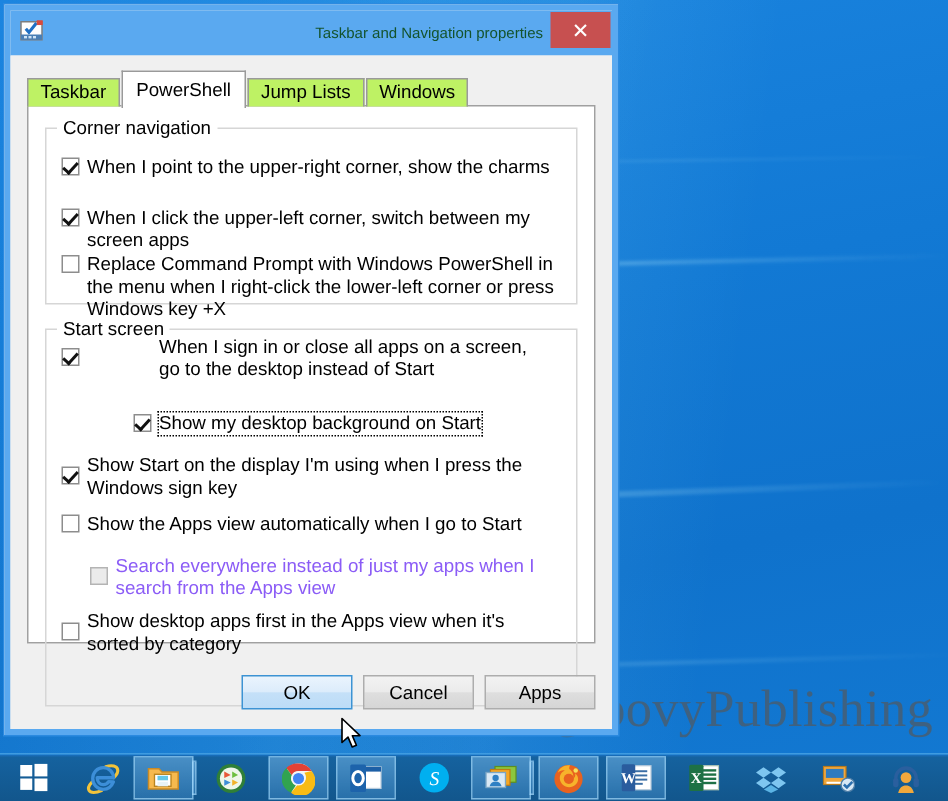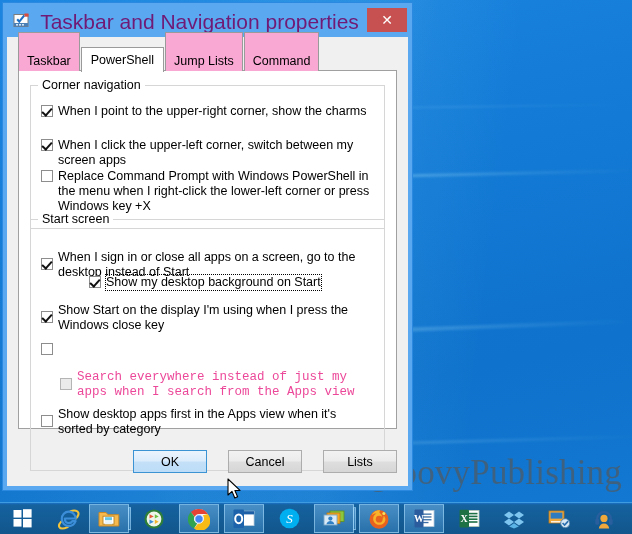--- a/index.html
+++ b/index.html
@@ -39,21 +39,21 @@
     box-shadow:0 0 0 1px #2b8ae0;
   }
   #titlebar{
     height:30px;position:relative;background:#5aa9f0;
     display:flex;align-items:center;
   }
   #title-icon{
     position:absolute;left:6px;top:6px;width:17px;height:17px;
   }
   #title-text{
-    flex:1;text-align:center;font-size:21px;color:#701a75;
+    flex:1;text-align:right;font-size:10px;color:#14532d;
     font-family:"Liberation Sans", sans-serif;
     padding-right:0;padding-left:0;margin-right:46px;margin-left:30px;
     white-space:nowrap;overflow:hidden;
   }
   #close-btn{
     position:absolute;right:1px;top:1px;width:40px;height:24px;
     background:#c75050;border:none;cursor:pointer;
     display:flex;align-items:center;justify-content:center;
     color:#fff;font-size:14px;line-height:1;
   }
@@ -63,42 +63,42 @@
     background:#f0f0f0;
   }
 
   
   #tabstrip{
     position:absolute;left:11px;top:12px;height:22px;
     display:flex;align-items:flex-end;z-index:3;
   }
   .tab{
     font-size:12.5px;color:#000;
-    background:#f9a8d4;border:1px solid #9a9a9a;border-bottom:none;
-    padding:21px 8px 3px 8px;margin-right:1px;cursor:pointer;
+    background:#bef264;border:1px solid #9a9a9a;border-bottom:none;
+    padding:1px 8px 3px 8px;margin-right:1px;cursor:pointer;
     line-height:14px;height:14px;box-sizing:content-box;
     position:relative;
   }
   .tab.active{
     background:#fff;border-color:#9a9a9a;
     padding:5px 9px 4px 9px;margin-bottom:-1px;z-index:4;
     height:15px;
   }
 
   #tabpanel{
     position:absolute;left:11px;right:11px;top:33px;bottom:57px;
     background:#fff;border:1px solid #a0a0a0;box-sizing:border-box;
   }
 
   
   .groupbox{
     position:absolute;left:11px;right:11px;
     border:1px solid #d6d6d6;box-sizing:border-box;
   }
-  #group-corner{top:14px;height:144px;}
+  #group-corner{top:14px;height:118px;}
   #group-start{top:148px;height:252px;}
   .group-legend{
     position:absolute;left:7px;top:-8px;background:#fff;
     padding:0 4px;font-size:12.5px;color:#000;white-space:nowrap;
   }
 
   
   .cbrow{
     position:absolute;display:flex;align-items:flex-start;
     cursor:pointer;
@@ -114,31 +114,31 @@
     content:"";position:absolute;
     left:2px;top:0px;width:4px;height:8px;
     border:solid #111;border-width:0 2px 2px 0;
     transform:rotate(42deg);
   }
   .cbox.dis{background:#ebebeb;border-color:#b4b4b4;}
   .cblabel{
     font-size:12.5px;color:#000;line-height:15px;
     padding-top:0px;
   }
-  .cbrow.disabled .cblabel{color:#ec4899;font-family:Liberation Mono, monospace;}
+  .cbrow.disabled .cblabel{color:#8b5cf6;}
   .focus .cblabel{outline:1px dotted #000;outline-offset:0px;}
 
   
   .cbox.mid{margin-top:8px;}
   .cbox.top{margin-top:1px;}
 
   
   #buttonbar{
     position:absolute;right:11px;bottom:13px;
-    display:flex;gap:21px;
+    display:flex;gap:7px;
   }
   .dlgbtn{
     width:74px;height:23px;font-size:12.5px;color:#000;
     background:linear-gradient(180deg,#f2f2f2 0%,#ebebeb 48%,#dedede 52%,#d6d6d6 100%);
     border:1px solid #adadad;cursor:pointer;
     font-family:"Liberation Sans", sans-serif;
     display:flex;align-items:center;justify-content:center;
     box-sizing:border-box;
   }
   .dlgbtn.primary{
@@ -208,21 +208,21 @@
     <div id="title-text">Taskbar and Navigation properties</div>
     <button id="close-btn">✕</button>
   </div>
 
   <div id="dialog-body">
 
     <div id="tabstrip">
       <div class="tab">Taskbar</div>
       <div class="tab active">PowerShell</div>
       <div class="tab">Jump Lists</div>
-      <div class="tab">Command</div>
+      <div class="tab">Windows</div>
     </div>
 
     <div id="tabpanel">
 
       <fieldset class="groupbox" id="group-corner" style="margin:0;padding:0;">
         <div class="group-legend">Corner navigation</div>
 
         <div class="cbrow" style="left:10px;top:18px;right:12px;">
           <span class="cbox checked top"></span>
           <span class="cblabel">When I point to the upper-right corner, show the charms</span>
@@ -235,56 +235,57 @@
 
         <div class="cbrow" style="left:10px;top:83px;right:14px;">
           <span class="cbox top"></span>
           <span class="cblabel">Replace Command Prompt with Windows PowerShell in the menu when I right-click the lower-left corner or press Windows key +X</span>
         </div>
       </fieldset>
 
       <fieldset class="groupbox" id="group-start" style="margin:0;padding:18px;">
         <div class="group-legend">Start screen</div>
 
-        <div class="cbrow" style="left:10px;top:30px;right:16px;">
+        <div class="cbrow" style="left:10px;top:4px;right:16px;gap:48px;">
           <span class="cbox checked mid"></span>
           <span class="cblabel">When I sign in or close all apps on a screen, go to the desktop instead of Start</span>
         </div>
 
         <div class="cbrow focus" style="left:10px;top:55px;margin-left:48px;">
           <span class="cbox checked top"></span>
           <span class="cblabel">Show my desktop background on Start</span>
         </div>
 
         <div class="cbrow" style="left:10px;top:83px;right:12px;">
           <span class="cbox checked mid"></span>
-          <span class="cblabel">Show Start on the display I'm using when I press the Windows close key</span>
+          <span class="cblabel">Show Start on the display I'm using when I press the Windows sign key</span>
         </div>
 
         <div class="cbrow" style="left:10px;top:122px;right:12px;">
           <span class="cbox top"></span>
+          <span class="cblabel">Show the Apps view automatically when I go to Start</span>
         </div>
 
         <div class="cbrow disabled" style="left:29px;top:150px;right:16px;">
           <span class="cbox dis mid"></span>
           <span class="cblabel">Search everywhere instead of just my apps when I search from the Apps view</span>
         </div>
 
         <div class="cbrow" style="left:10px;top:187px;right:22px;">
           <span class="cbox mid"></span>
           <span class="cblabel">Show desktop apps first in the Apps view when it's sorted by category</span>
         </div>
       </fieldset>
 
     </div>
 
     <div id="buttonbar">
       <button class="dlgbtn primary">OK</button>
       <button class="dlgbtn">Cancel</button>
-      <button class="dlgbtn">Lists</button>
+      <button class="dlgbtn">Apps</button>
     </div>
 
   </div>
 </div>
 
 <div id="cursor">
   <svg width="16" height="23" viewBox="0 0 16 23">
     <path d="M1 1 L1 17 L5 13.4 L7.8 20 L10.6 18.8 L7.9 12.5 L13 12.4 Z" fill="#ffffff" stroke="#000000" stroke-width="1.1" stroke-linejoin="round"></path>
   </svg>
 </div>

